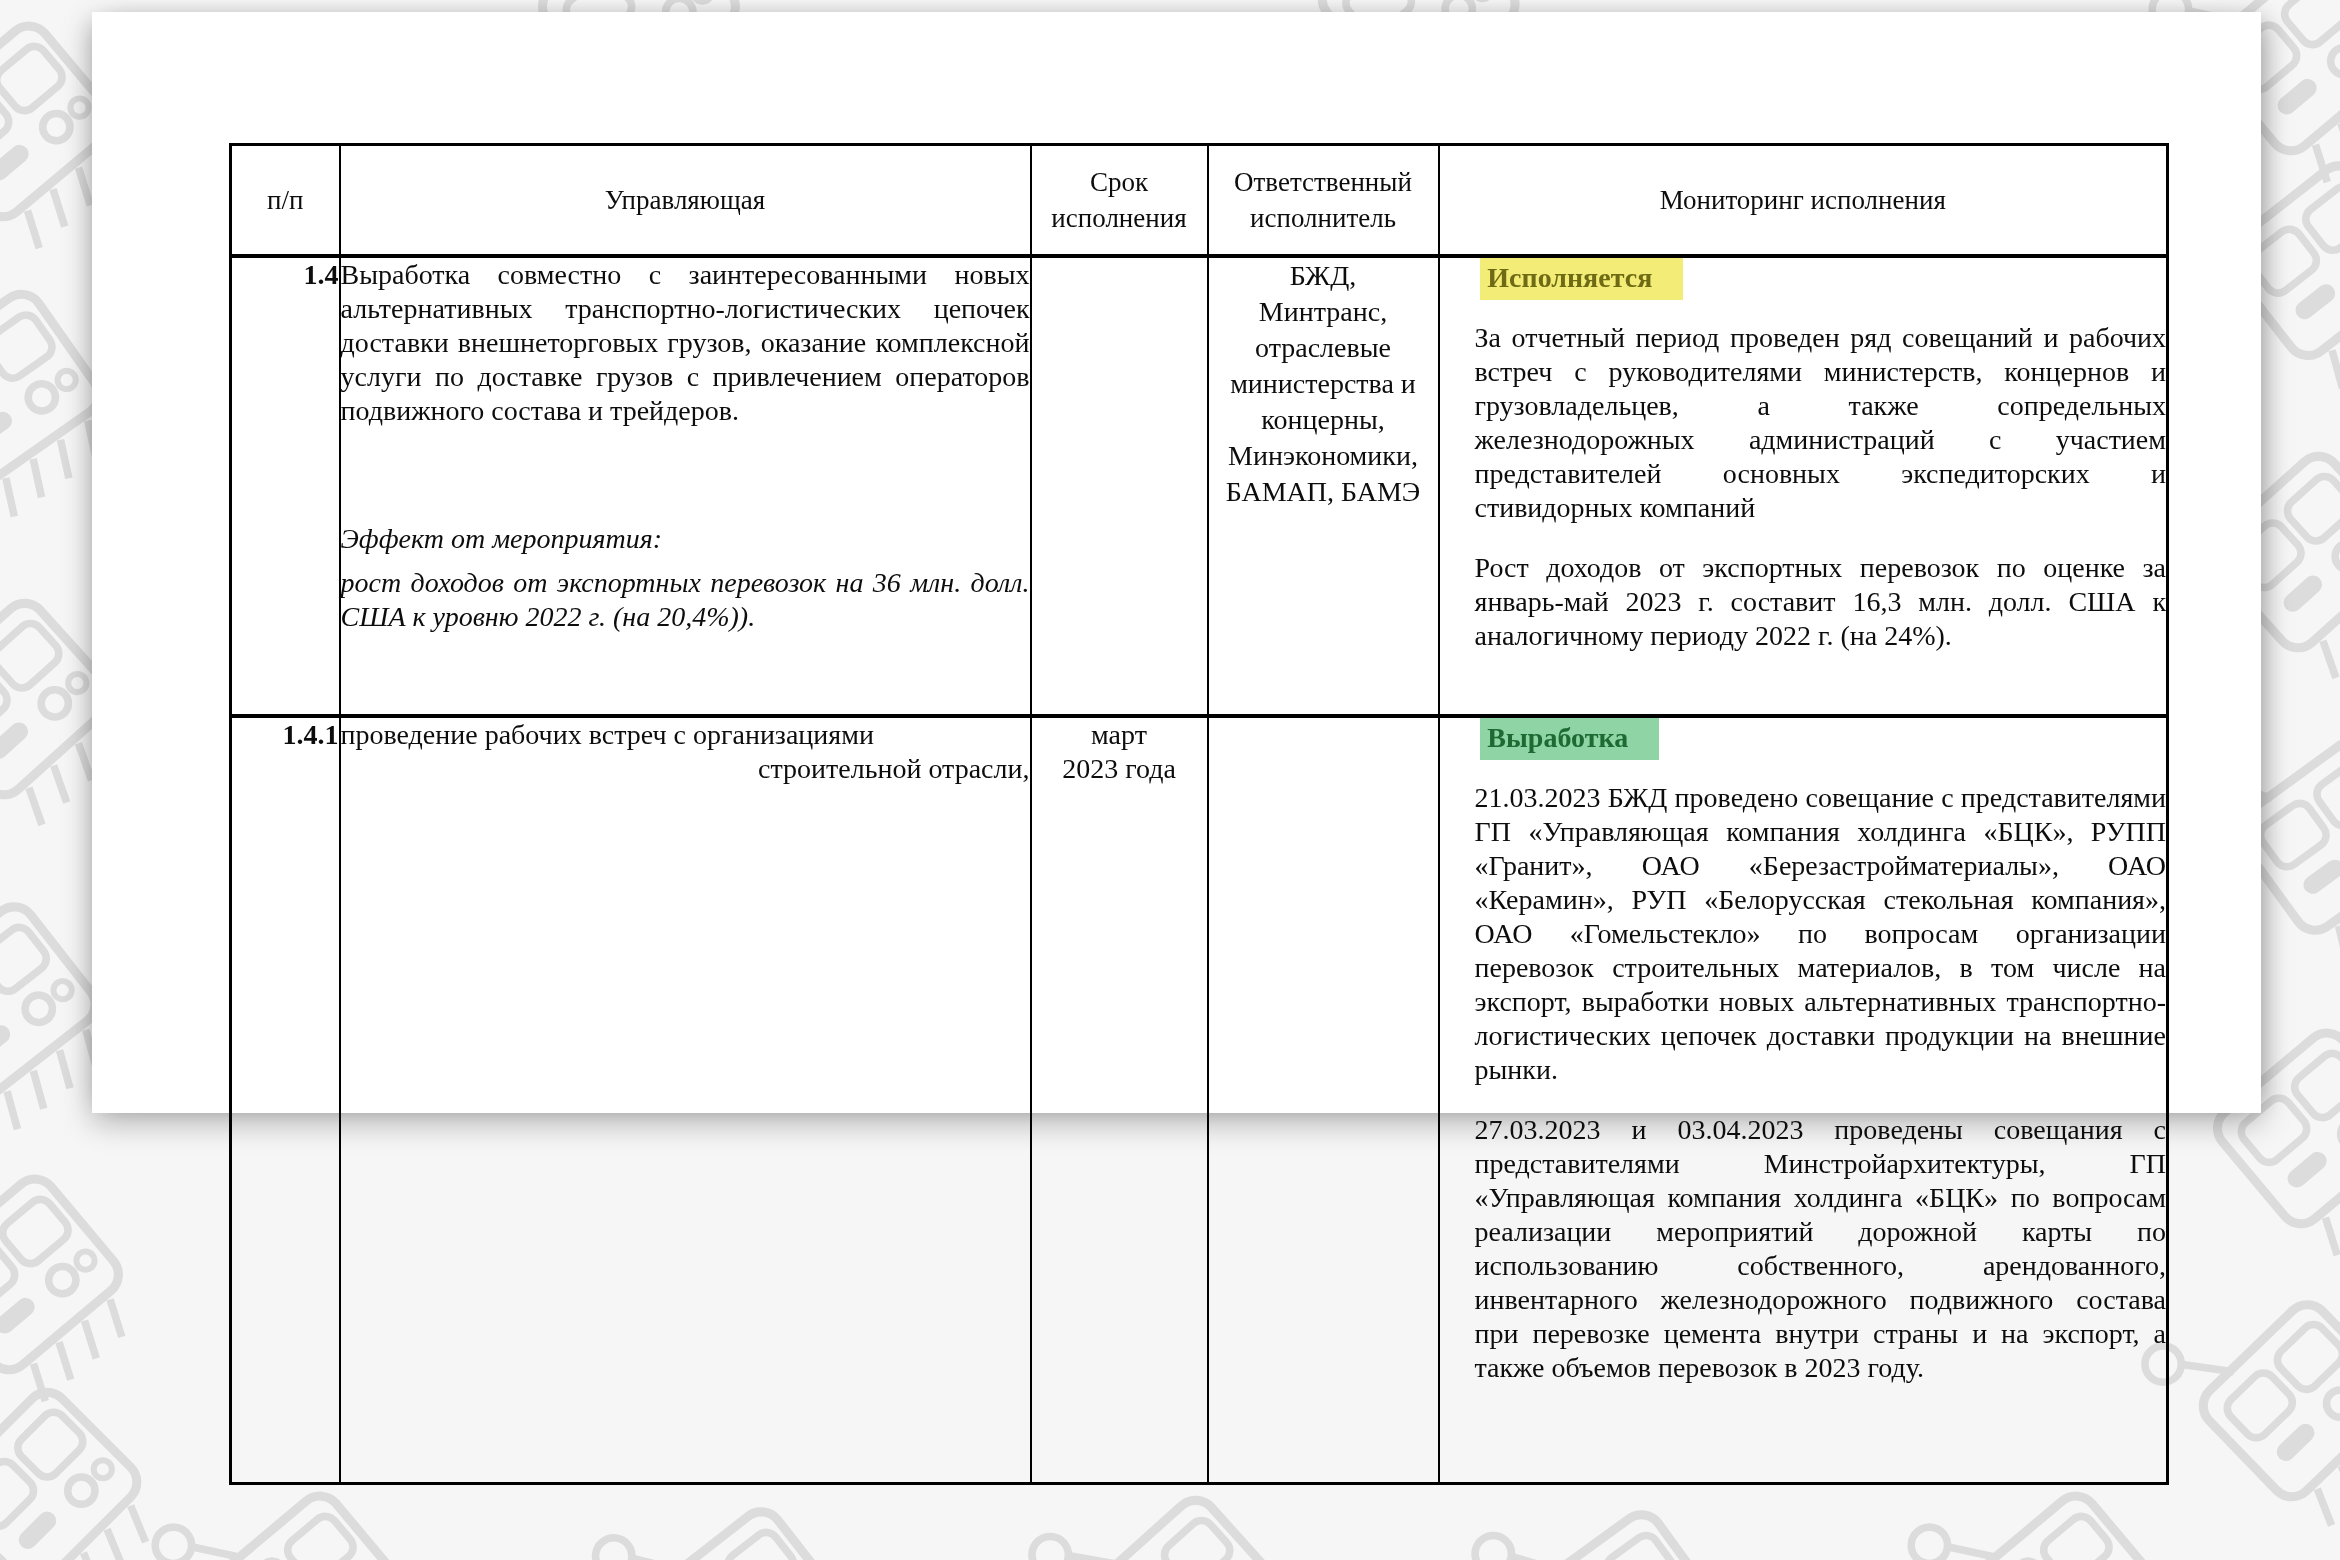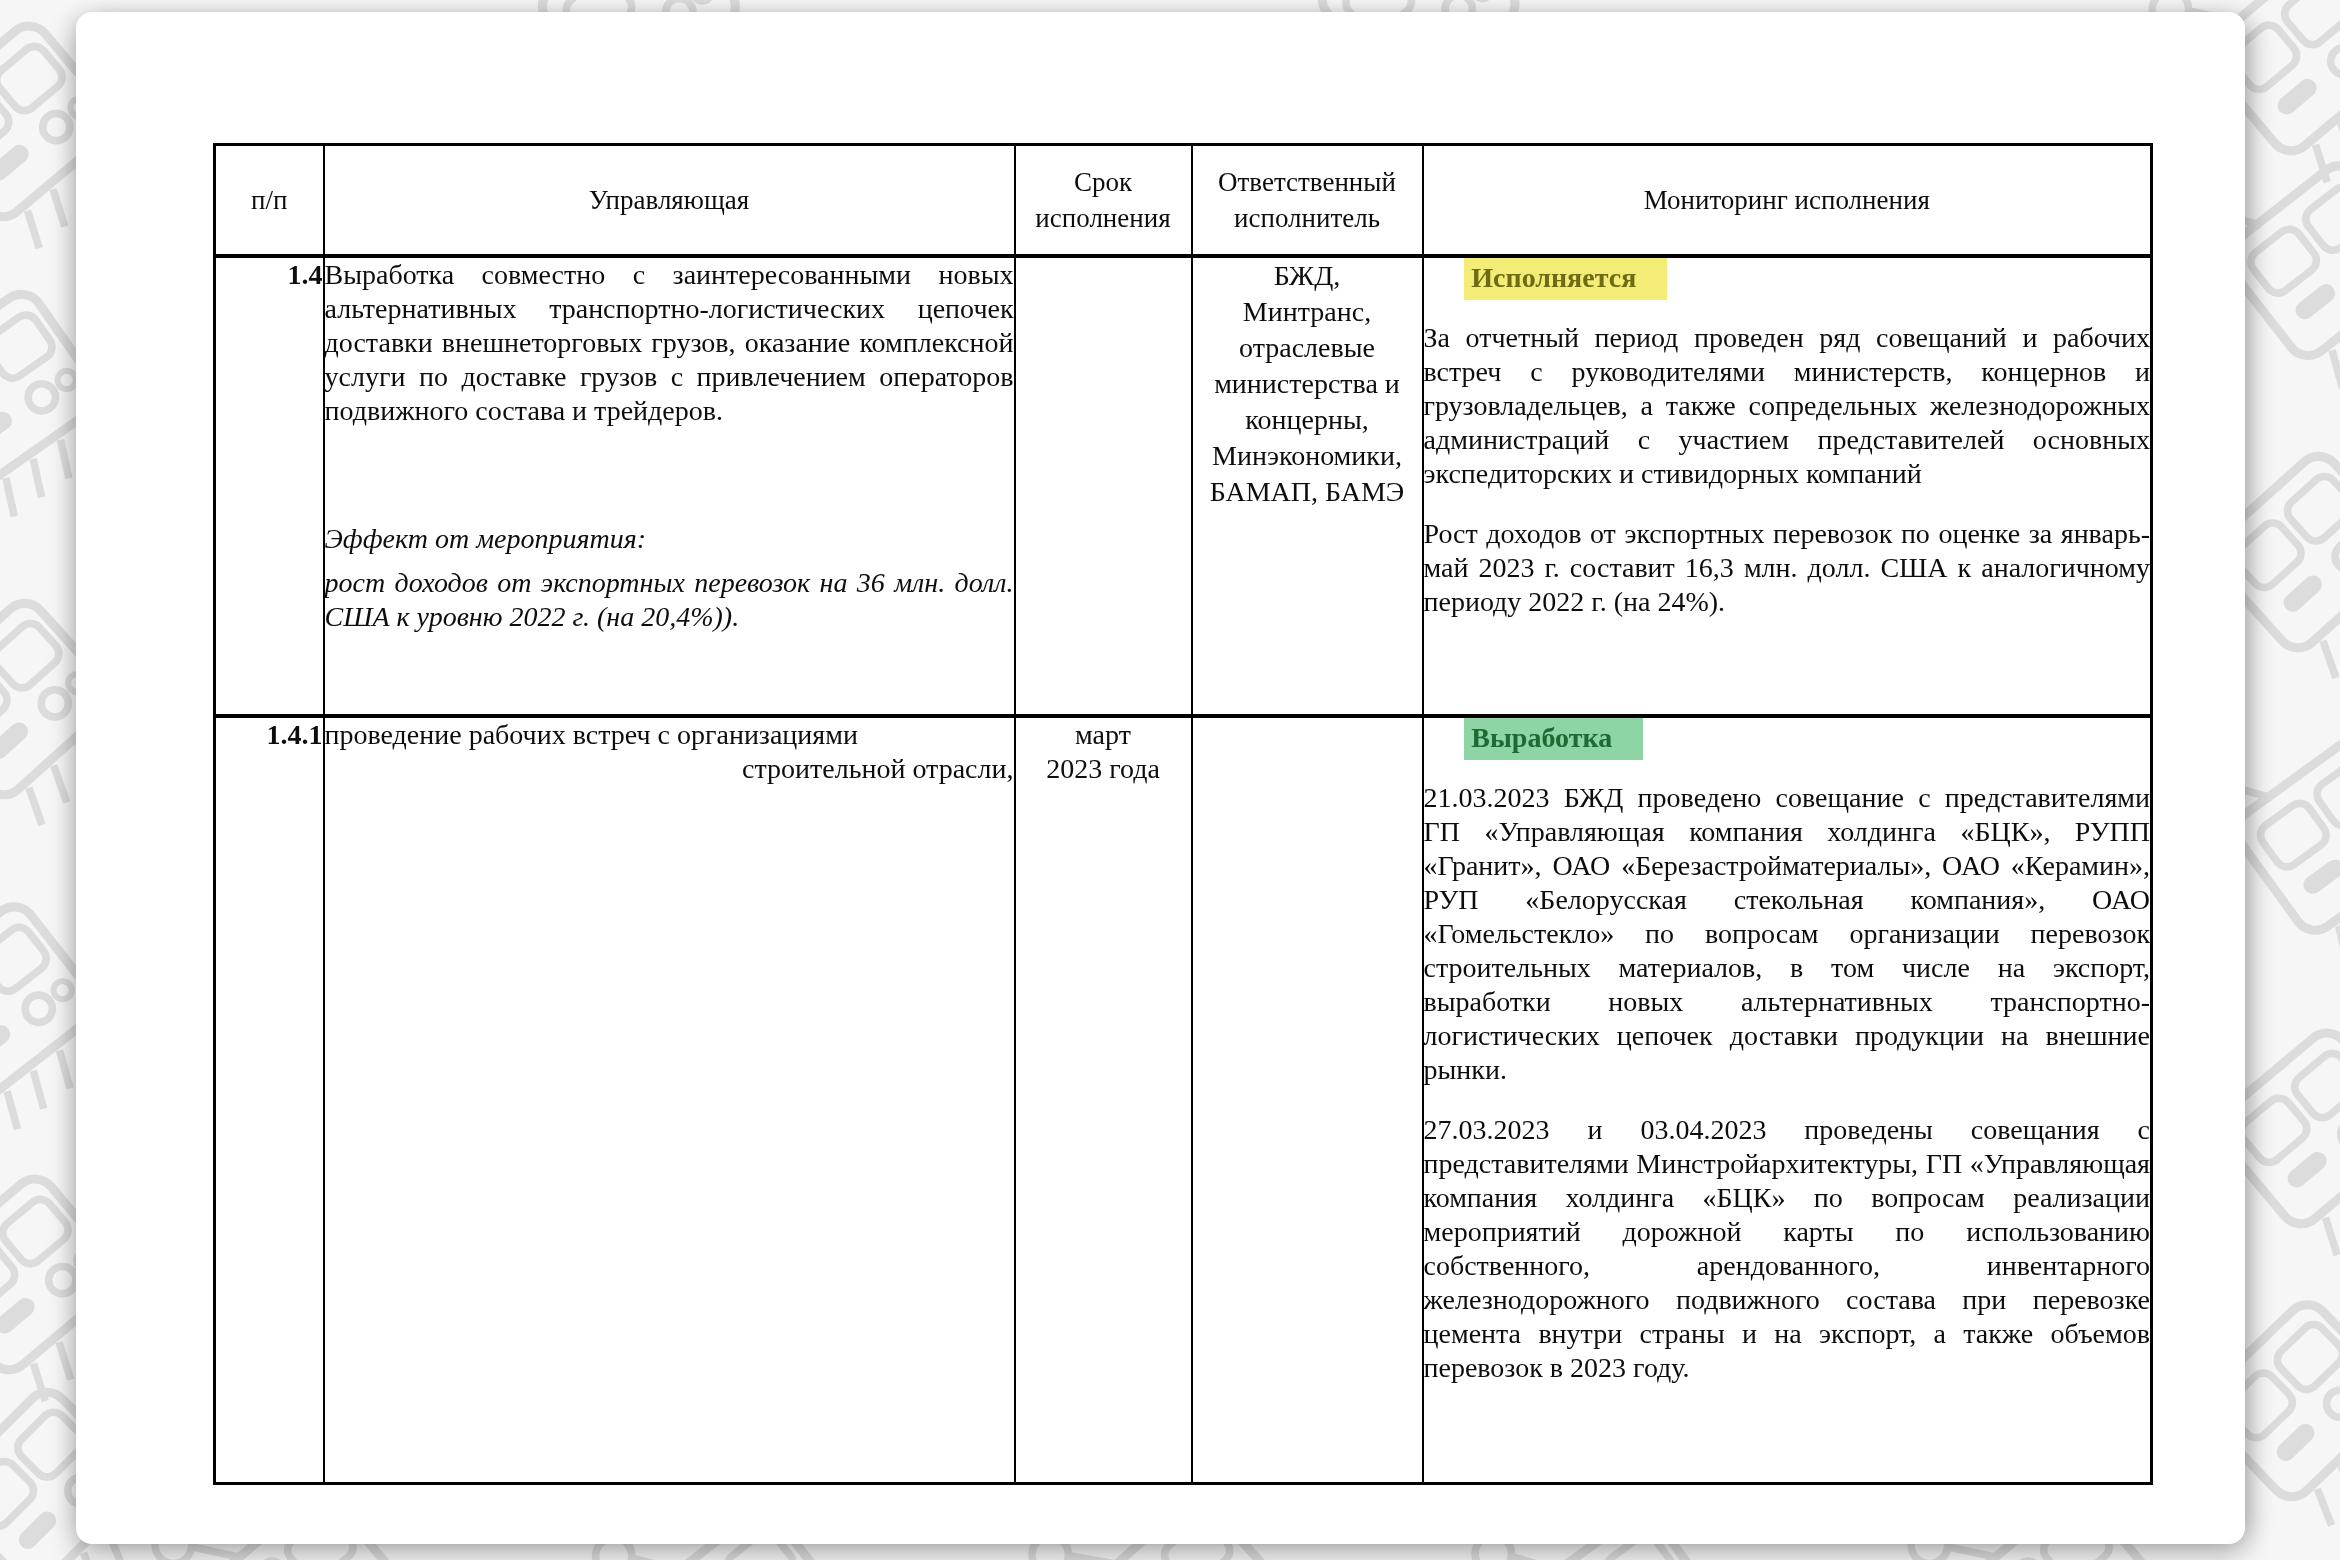--- a/index.html
+++ b/index.html
@@ -9,24 +9,23 @@
     font-family:"Liberation Serif","DejaVu Serif",serif;
     position:relative;
   }
   .stage{position:absolute;inset:0;}
   
   .doodles{position:absolute;inset:0;z-index:0;}
   .doodle{position:absolute;pointer-events:none;}
   .doodle svg{display:block;}
   
   .page{
-    position:absolute;left:76px;top:11.7px;width:2169px;height:1532px;
+    position:absolute;left:92px;top:11.7px;width:2169px;height:1101px;
     background:#ffffff;z-index:1;
     box-shadow:0 9.8px 29px rgba(0,0,0,.28), 13.7px 0 23.4px -9.8px rgba(0,0,0,.18), -9.8px 0 21.5px -11.7px rgba(0,0,0,.15);
-    border-radius:16px;
   }
   
   table.doc{
     position:absolute;left:137px;top:131px;
     border-collapse:collapse;table-layout:fixed;
     width:1938px;
     font-size:28px;line-height:34px;color:#0d0d0d;
   }
   table.doc col.c-num{width:109px;}
   table.doc col.c-name{width:691px;}
@@ -48,21 +47,21 @@
   }
   tr.row-main{height:460px;}
   tr.row-sub{height:767px;}
   tr.row-sub td{border-top-width:4.9px;}
   td.num{text-align:right;padding-top:21.5px;font-weight:bold;}
   td.name{padding:19.5px 9.8px 11.7px 11.7px;}
   td.term{text-align:center;padding-top:13.7px;white-space:pre-line;}
   td.resp{text-align:center;padding:13.7px 7.8px 7.8px 7.8px;white-space:pre-line;line-height:36px;}
   td.mon{padding:4.9px 9.8px 9.8px 14.6px;}
   .just{text-align:justify;}
-  .para{margin:0 0 26px 0;}
+  .para{margin:0 0 26px 0;padding-left:35px;}
   .para:last-child{margin-bottom:0;}
   .status-line{margin:0 0 21.5px 0;padding-left:40px;}
   mark.status{
     display:inline-block;font-weight:bold;
     padding:2.9px 31px 4.9px 7.8px;
   }
   mark.status.yellow{background:var(--hl-yellow,#f3ec76);color:var(--tx-olive,#6f6b15);}
   mark.status.green{background:var(--hl-green,#8fd4a5);color:var(--tx-green,#1d6b33);}
   .effect{font-style:italic;margin-top:94px;}
   .effect .eff-label{margin-bottom:9.8px;margin-top:24px;}

